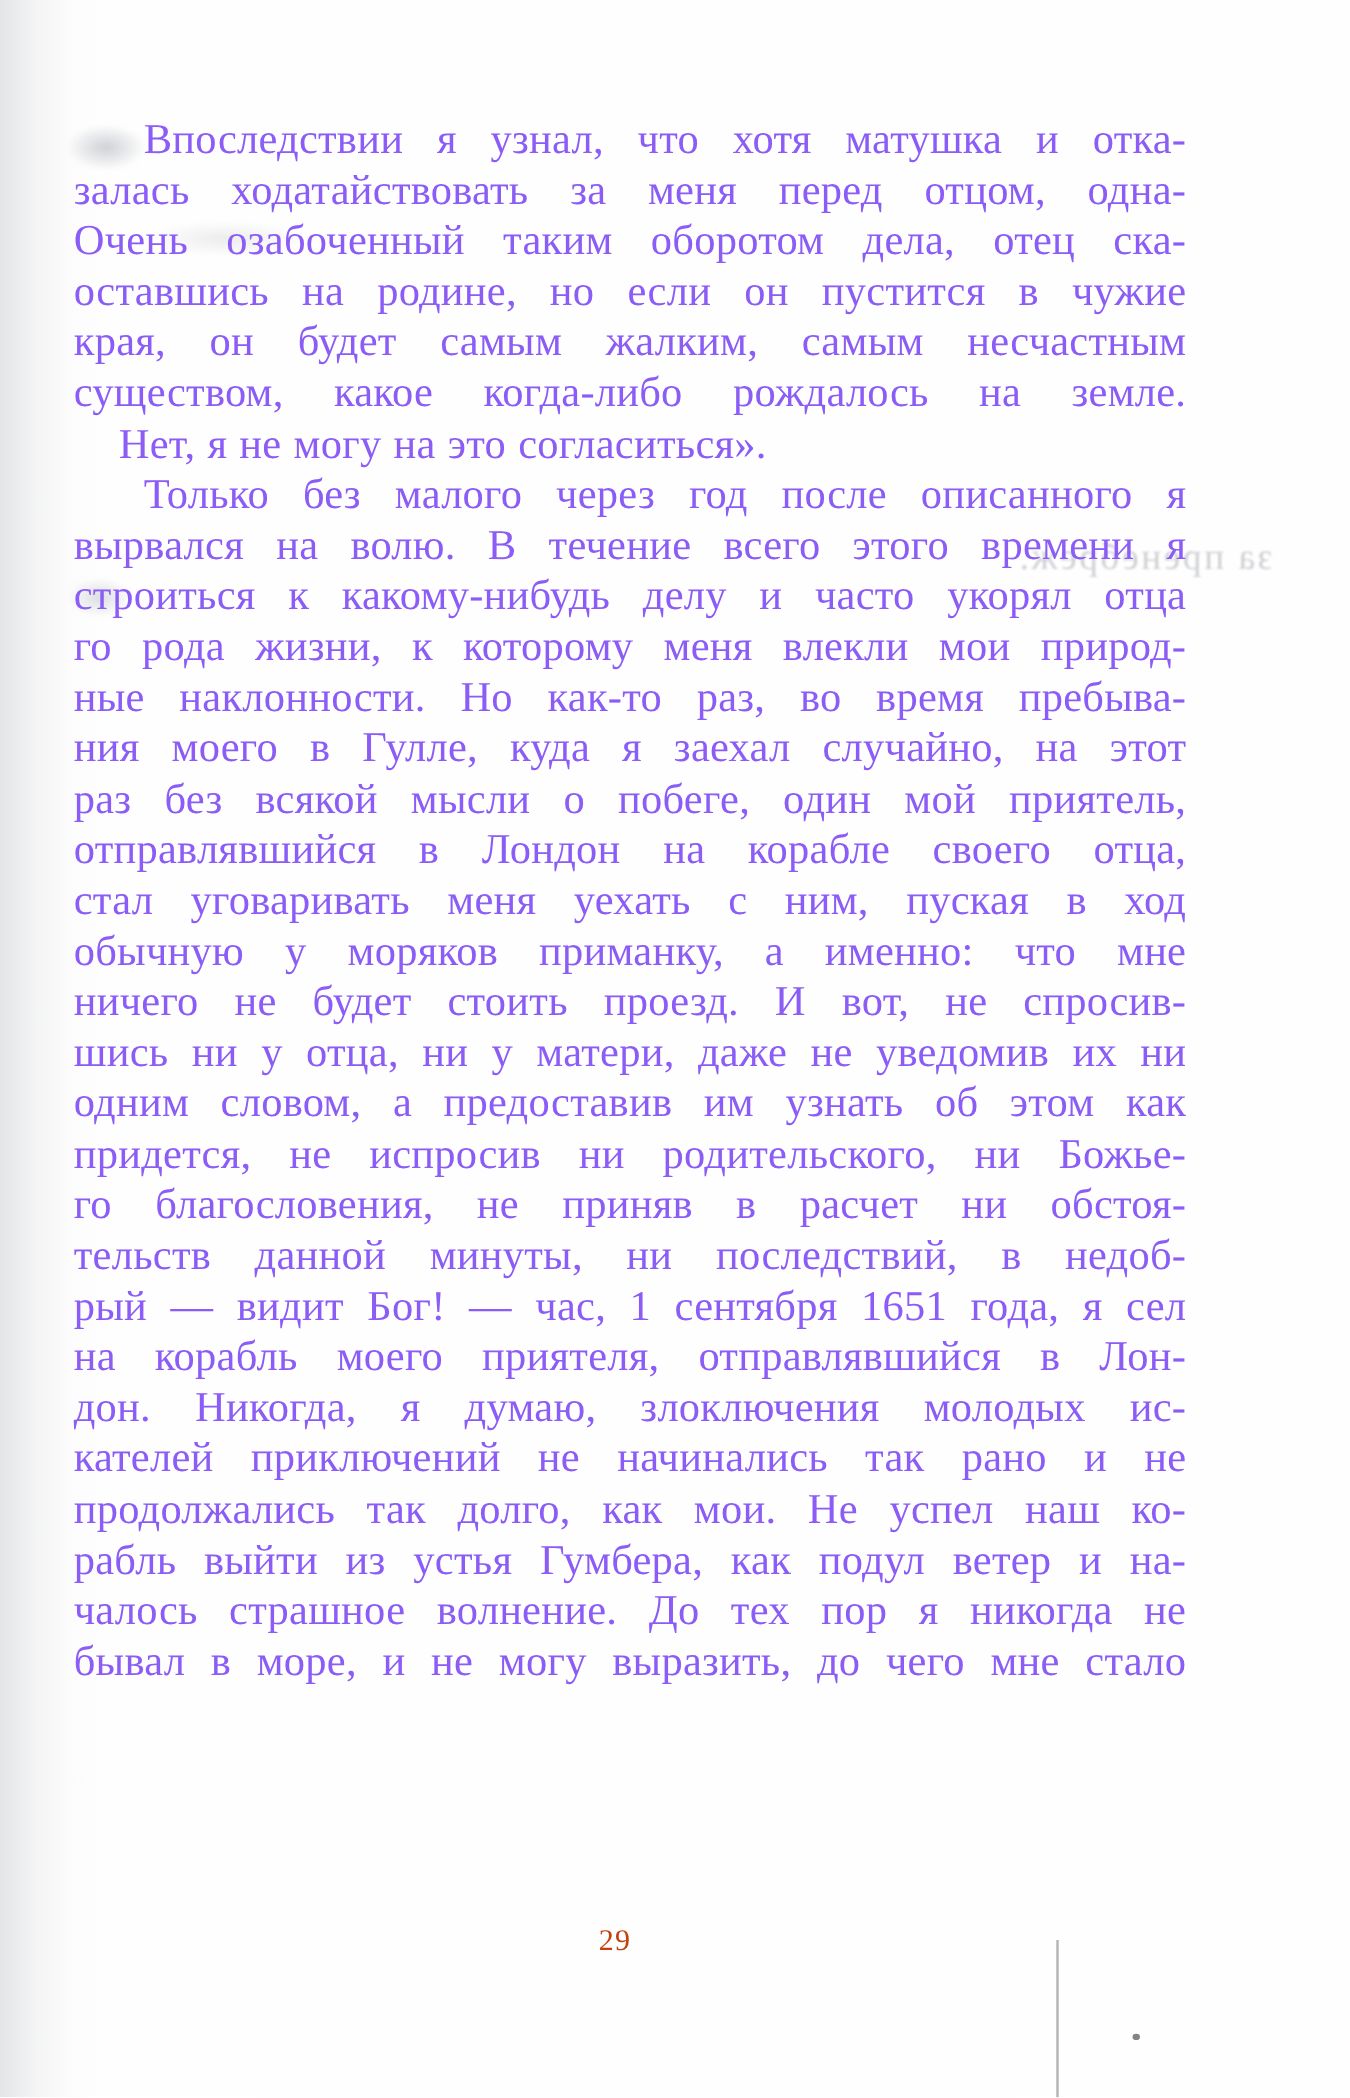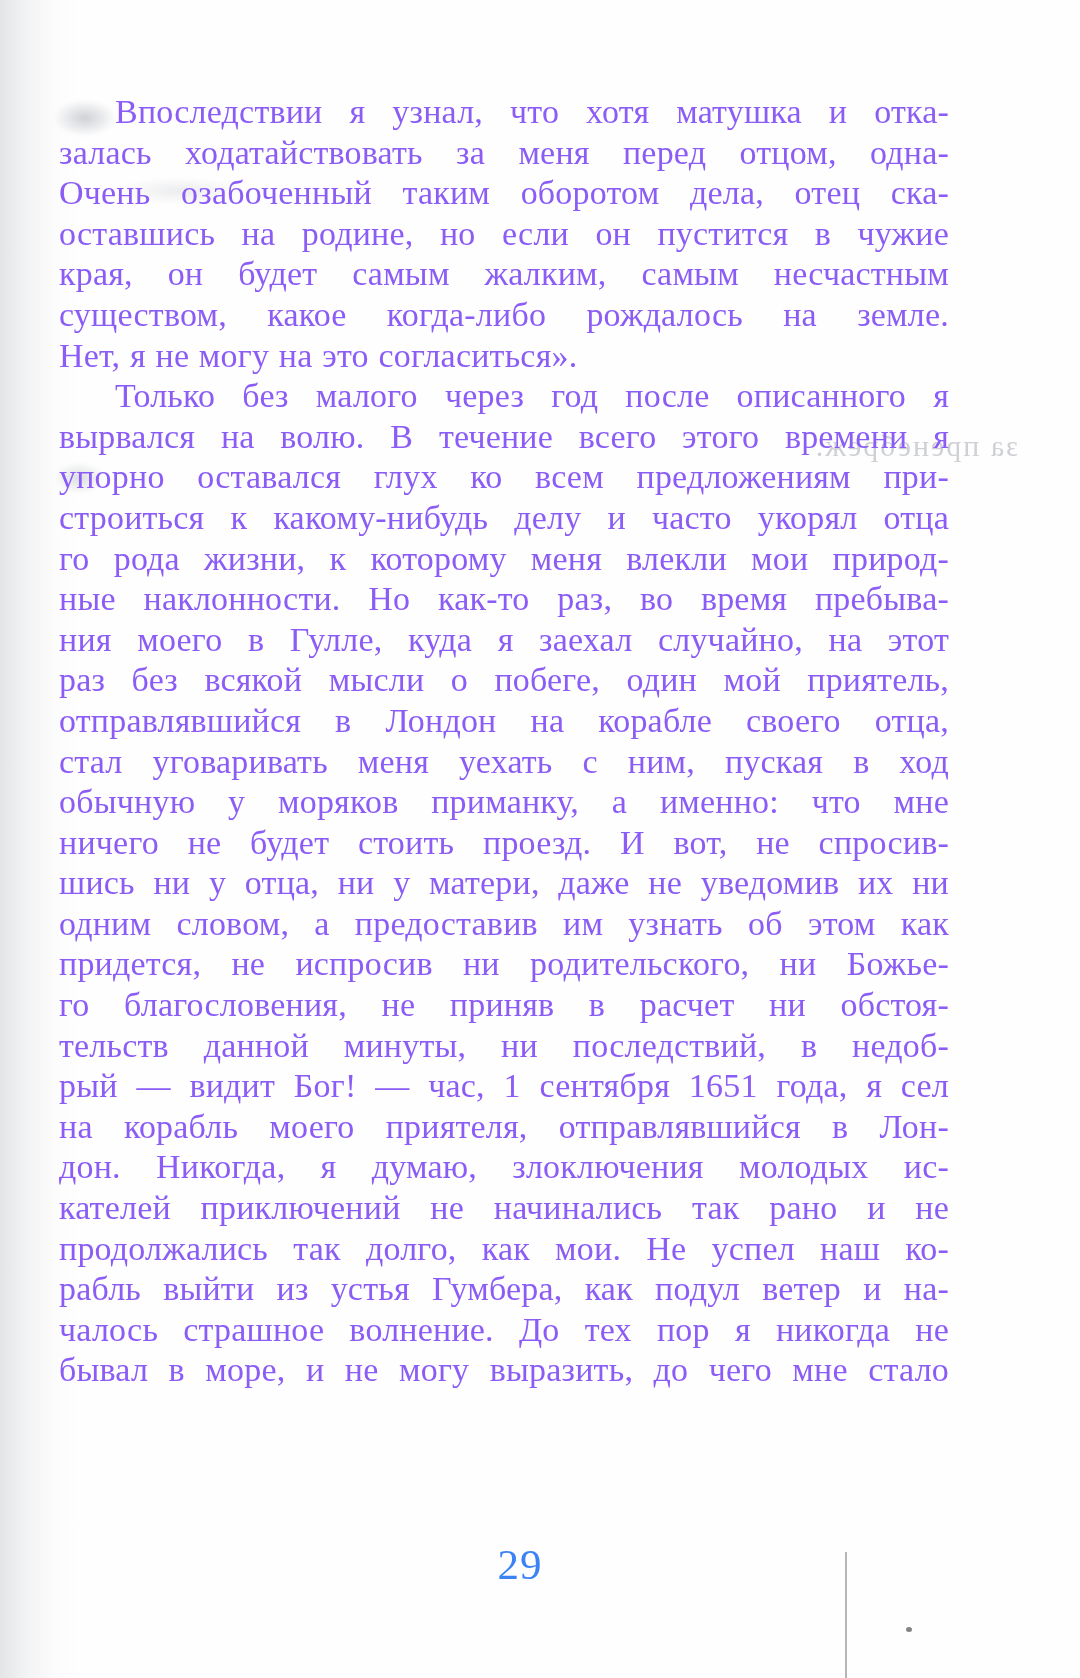--- a/index.html
+++ b/index.html
@@ -37,29 +37,29 @@
   .line {
     font-size: 34px;
     line-height: 40.6px;
     height: 40.6px;
     text-align: justify;
     text-align-last: justify;
     letter-spacing: 0.2px;
     word-spacing: 1px;
   }
   .line.indent { text-indent: 56px; }
-  .line.para-end { text-align-last: left; }
+  .line.para-end { text-align-last: left; margin-left: 36px; }
   .page-number {
     position: absolute;
-    left: 420px;
+    left: 392px;
     top: 1540px;
     width: 200px;
     text-align: center;
-    font-size: 43px;
-    color: #3b82f6;
+    font-size: 24px;
+    color: #c2410c;
     letter-spacing: 1px;
   }
   
   .ghost-text {
     position: absolute;
     left: 688px;
     top: 429px;
     width: 330px;
     font-size: 30px;
     color: #a7abb2;
@@ -119,21 +119,20 @@
 
   <div class="line indent">Впоследствии я узнал, что хотя матушка и отка-</div>
       <div class="line">залась ходатайствовать за меня перед отцом, одна-</div>
       <div class="line">Очень озабоченный таким оборотом дела, отец ска-</div>
       <div class="line">оставшись на родине, но если он пустится в чужие</div>
       <div class="line">края, он будет самым жалким, самым несчастным</div>
       <div class="line">существом, какое когда-либо рождалось на земле.</div>
       <div class="line para-end">Нет, я не могу на это согласиться».</div>
       <div class="line indent">Только без малого через год после описанного я</div>
       <div class="line">вырвался на волю. В течение всего этого времени я</div>
-      <div class="line">упорно оставался глух ко всем предложениям при-</div>
       <div class="line">строиться к какому-нибудь делу и часто укорял отца</div>
       <div class="line">го рода жизни, к которому меня влекли мои природ-</div>
       <div class="line">ные наклонности. Но как-то раз, во время пребыва-</div>
       <div class="line">ния моего в Гулле, куда я заехал случайно, на этот</div>
       <div class="line">раз без всякой мысли о побеге, один мой приятель,</div>
       <div class="line">отправлявшийся в Лондон на корабле своего отца,</div>
       <div class="line">стал уговаривать меня уехать с ним, пуская в ход</div>
       <div class="line">обычную у моряков приманку, а именно: что мне</div>
       <div class="line">ничего не будет стоить проезд. И вот, не спросив-</div>
       <div class="line">шись ни у отца, ни у матери, даже не уведомив их ни</div>

